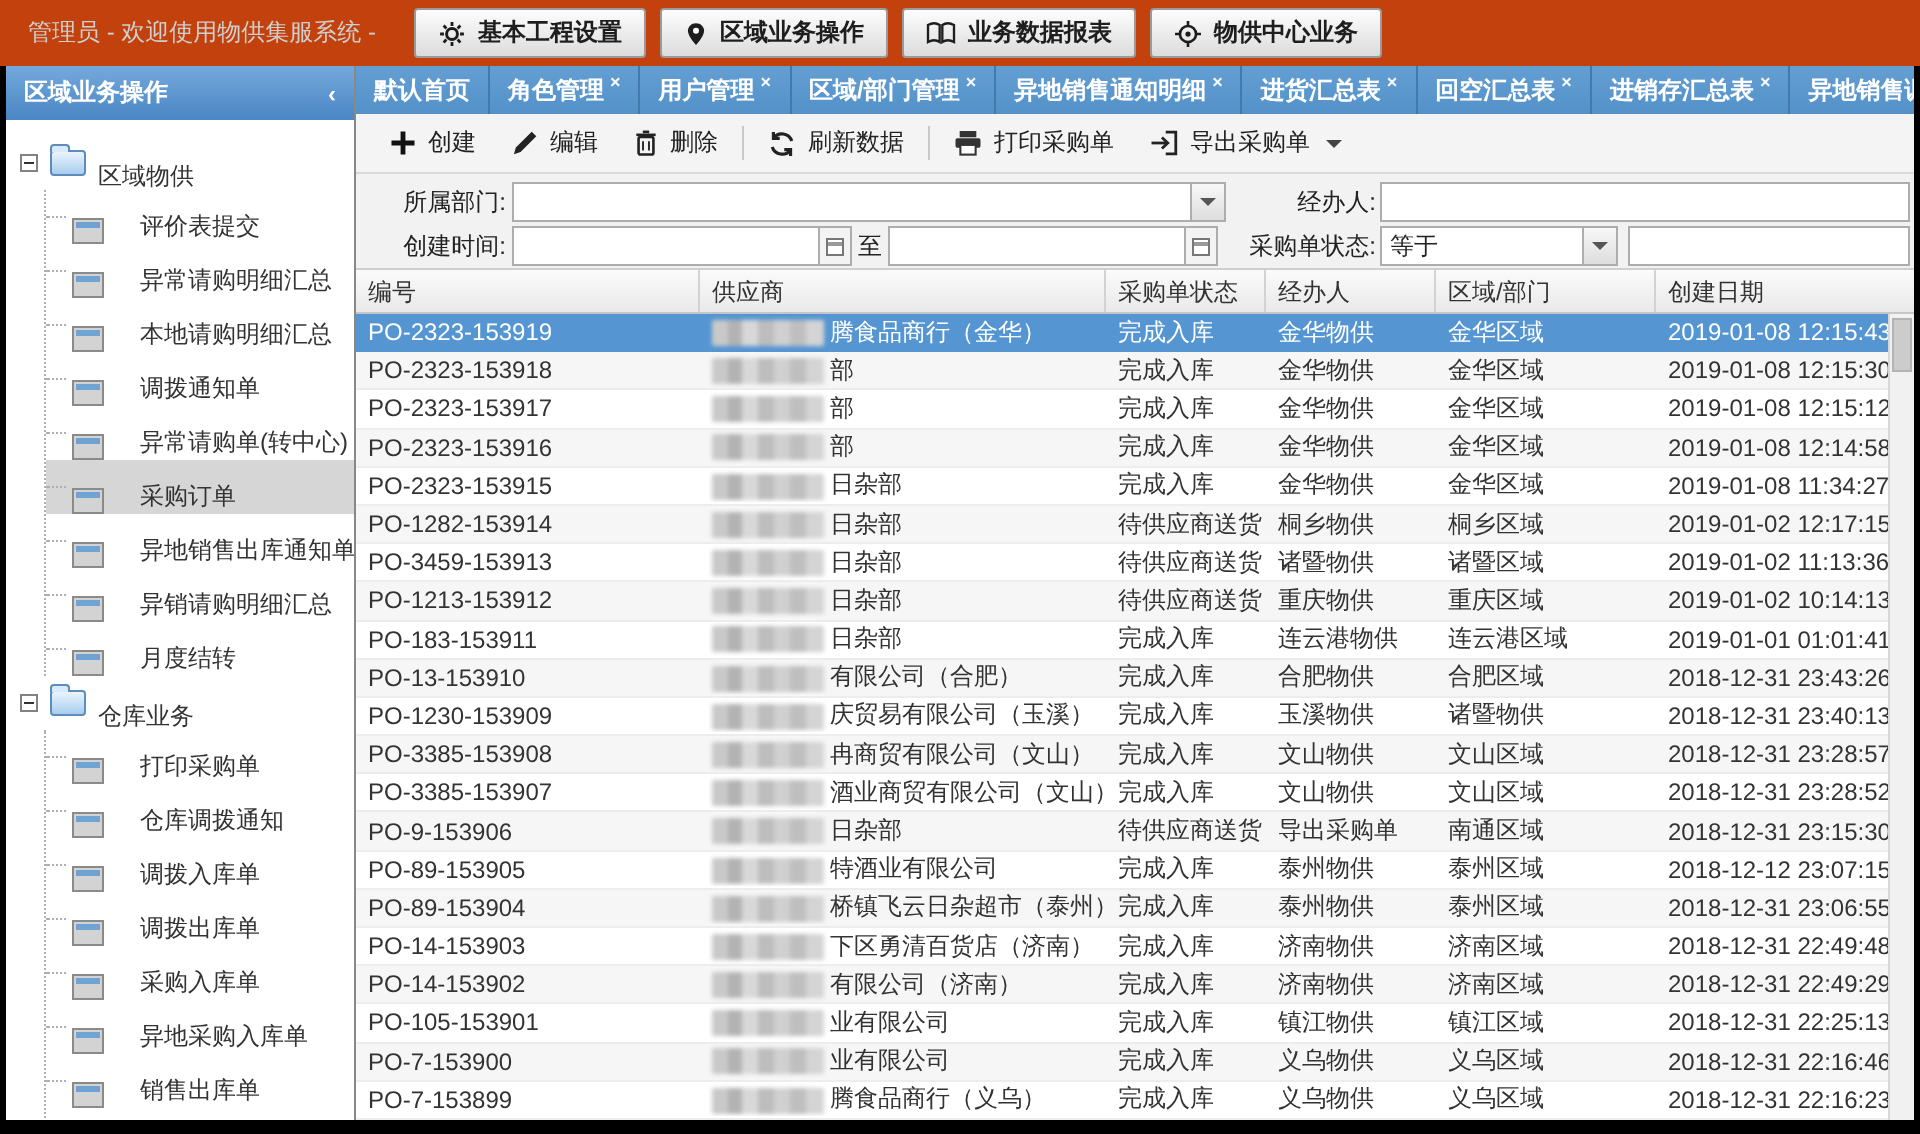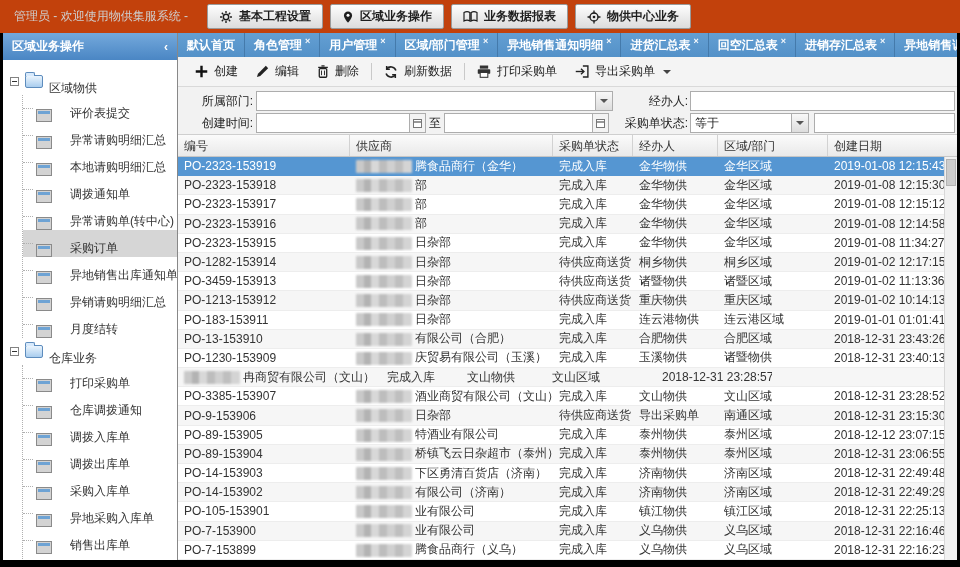--- a/index.html
+++ b/index.html
@@ -450,20 +450,21 @@
             </div>
             <div class="trow">
               <div class="tcell" style="width: 172px;">PO-1230-153909</div>
               <div class="tcell" style="width: 203px;"><span class="blur-block"></span><span>庆贸易有限公司（玉溪）</span></div>
               <div class="tcell" style="width: 80px;">完成入库</div>
               <div class="tcell" style="width: 85px;">玉溪物供</div>
               <div class="tcell" style="width: 110px;">诸暨物供</div>
               <div class="tcell" style="width: 116px;">2018-12-31 23:40:13</div>
             </div>
             <div class="trow alt">
+              <div class="tcell" style="width: 172px;">PO-3385-153908</div>
               <div class="tcell" style="width: 203px;"><span class="blur-block"></span><span>冉商贸有限公司（文山）</span></div>
               <div class="tcell" style="width: 80px;">完成入库</div>
               <div class="tcell" style="width: 85px;">文山物供</div>
               <div class="tcell" style="width: 110px;">文山区域</div>
               <div class="tcell" style="width: 116px;">2018-12-31 23:28:57</div>
             </div>
             <div class="trow">
               <div class="tcell" style="width: 172px;">PO-3385-153907</div>
               <div class="tcell" style="width: 203px;"><span class="blur-block"></span><span>酒业商贸有限公司（文山）</span></div>
               <div class="tcell" style="width: 80px;">完成入库</div>

